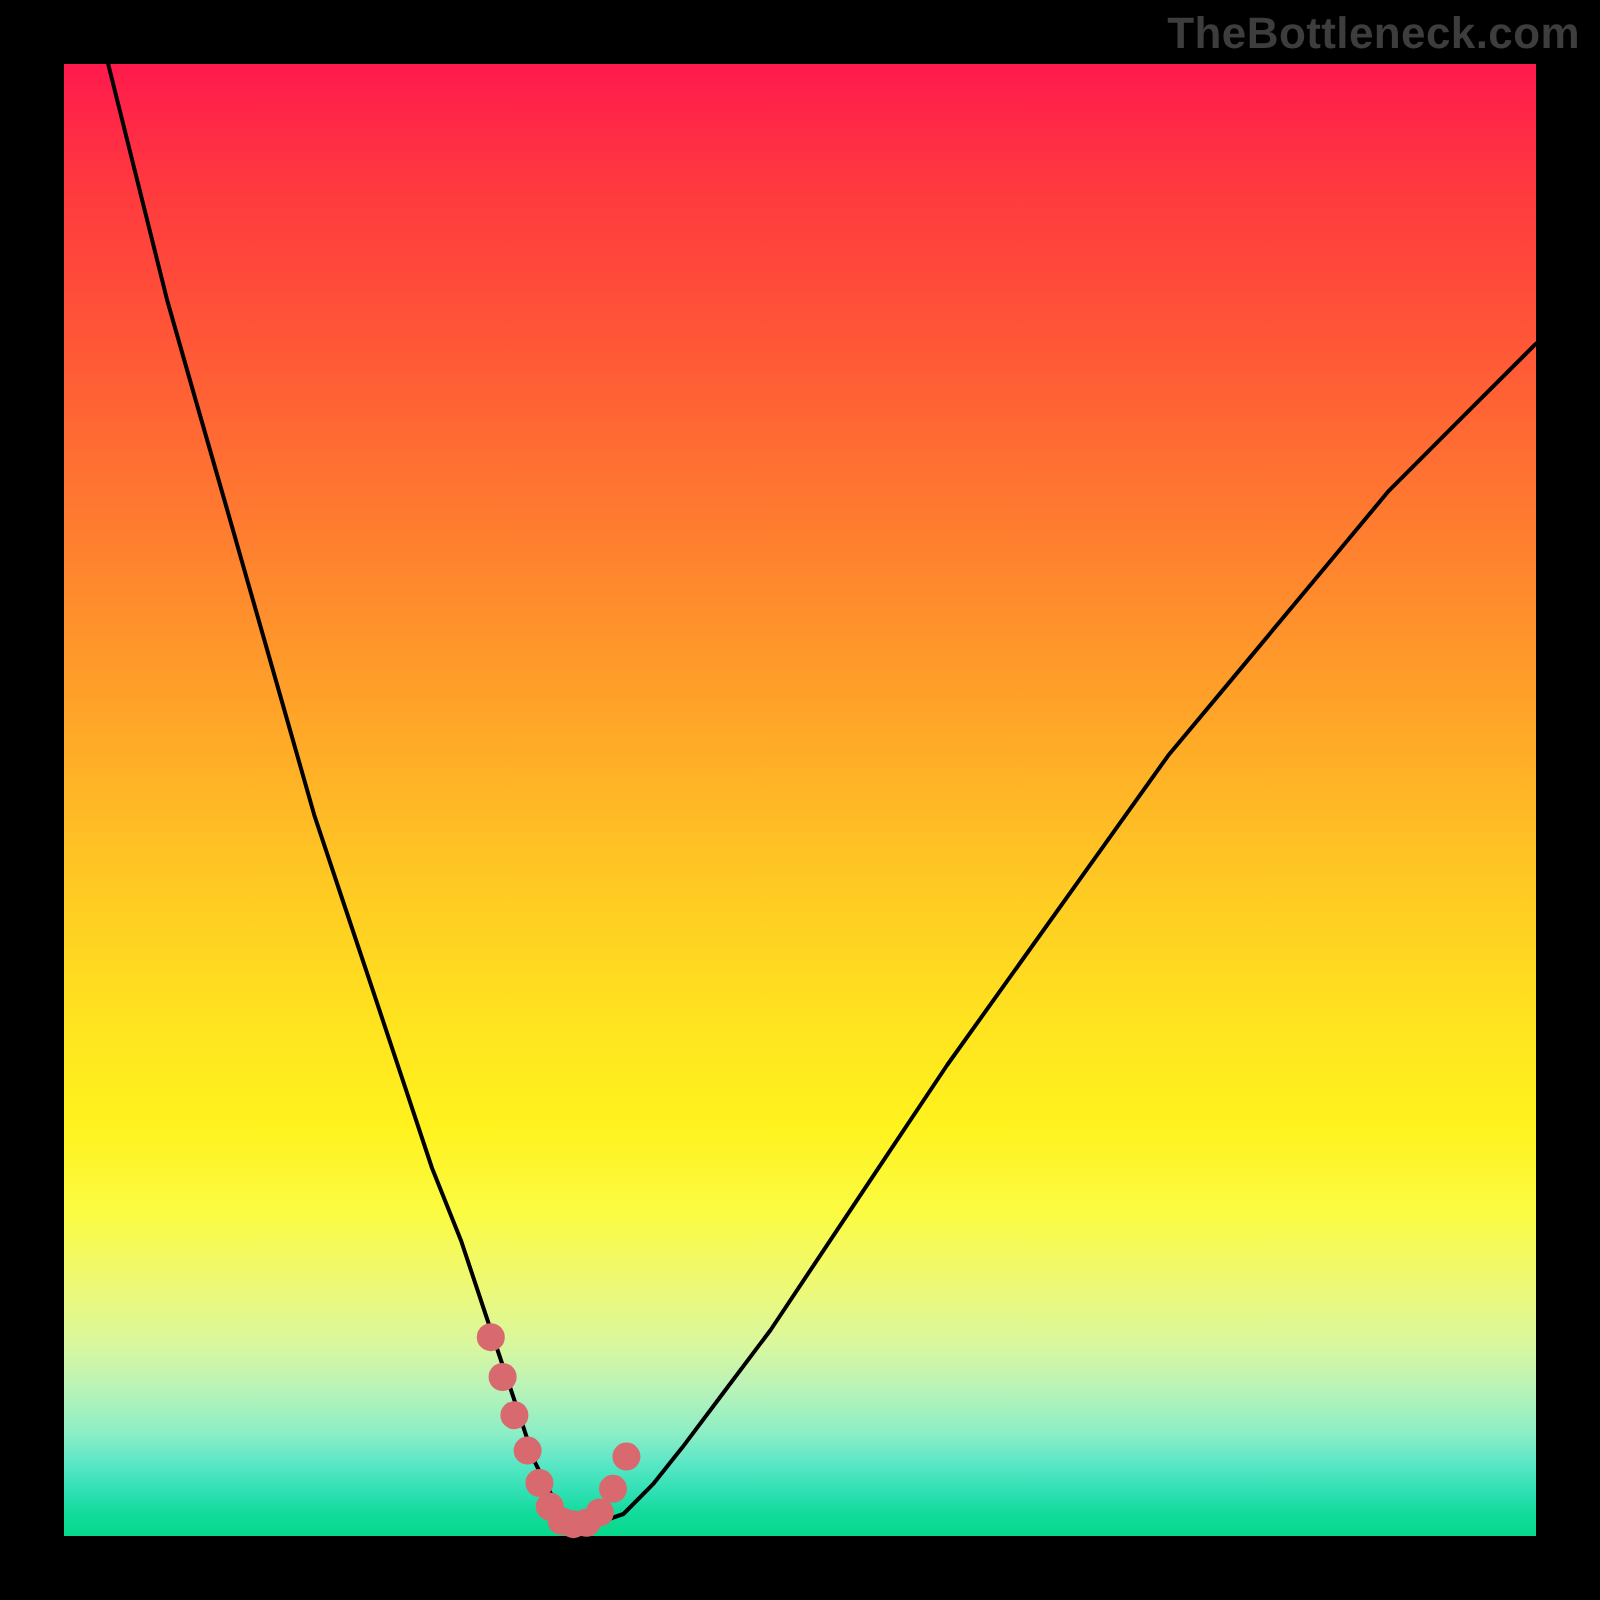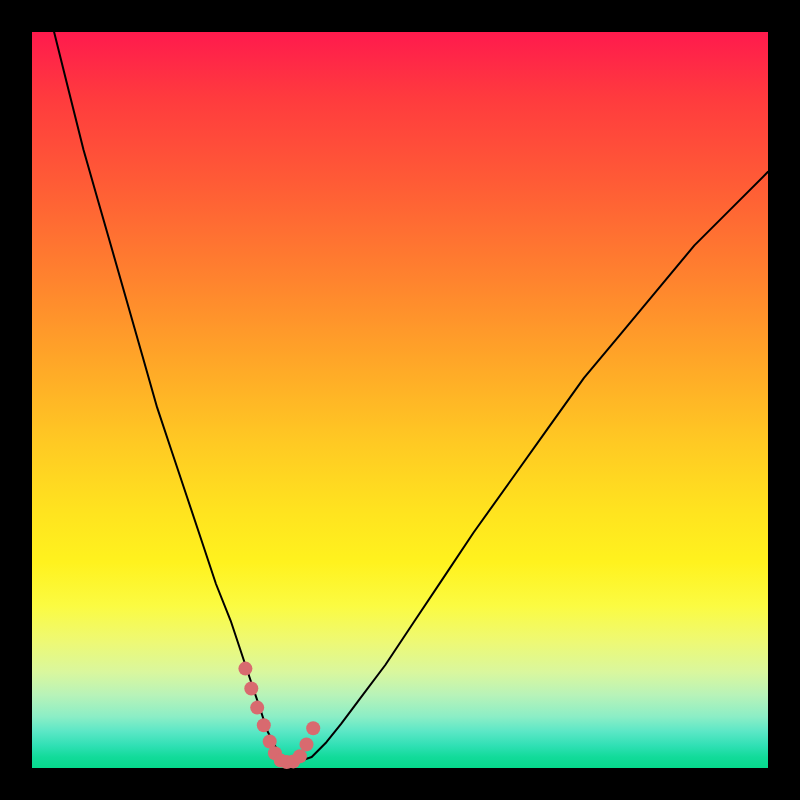--- a/index.html
+++ b/index.html
@@ -81,13 +81,14 @@
           <circle cx="242.9" cy="721.3" r="7" fill="#d86a6f"></circle>
           <circle cx="248.8" cy="728.6" r="7" fill="#d86a6f"></circle>
           <circle cx="254.7" cy="730.1" r="7" fill="#d86a6f"></circle>
           <circle cx="261.3" cy="729.4" r="7" fill="#d86a6f"></circle>
           <circle cx="267.9" cy="724.2" r="7" fill="#d86a6f"></circle>
           <circle cx="274.5" cy="712.4" r="7" fill="#d86a6f"></circle>
           <circle cx="281.2" cy="696.3" r="7" fill="#d86a6f"></circle>
         </g>
     </svg>
   </div>
+  <div class="watermark">TheBottleneck.com</div>
 </div>
 
 </body></html>

